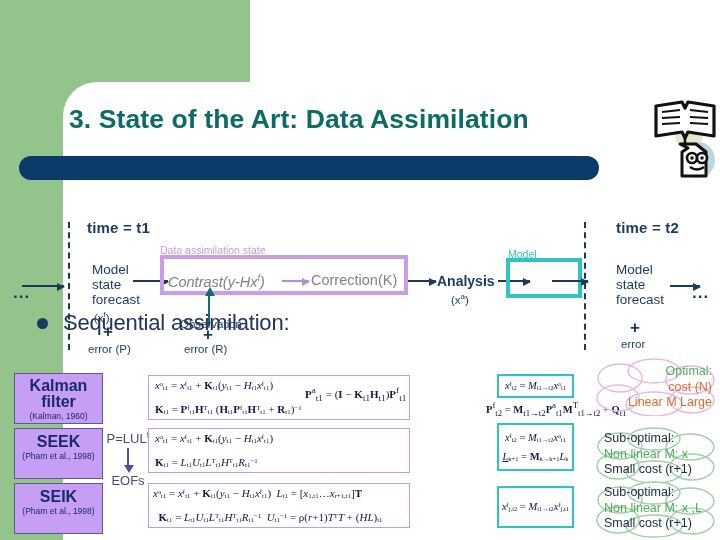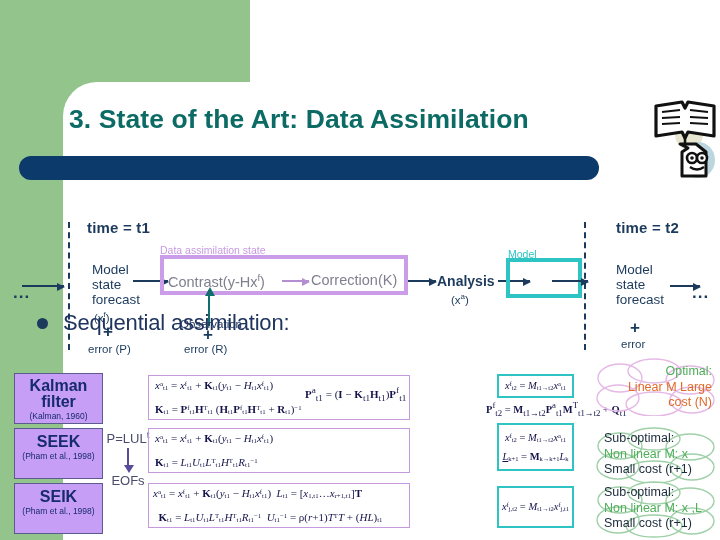--- a/index.html
+++ b/index.html
@@ -190,21 +190,21 @@
   <div class="lbl t-blk" style="left:92px;top:277px;">state</div>
   <div class="lbl t-blk" style="left:92px;top:292px;">forecast</div>
   <div class="lbl t-small" style="left:94px;top:310px;">(x<sup style="font-size:.7em">f</sup>)</div>
   <div class="lbl t-plus" style="left:103px;top:322px;">+</div>
   <div class="lbl t-small" style="left:88px;top:343px;">error (P)</div>
 
   <div class="arrow" style="left:133px;top:280px;width:35px;"></div>
 
   <div class="lbl t-scheme" style="left:160px;top:244px;">Data assimilation state</div>
   <div class="da-box"></div>
-  <div class="flow-node" style="position:absolute;left:168px;top:272px;">Contrast(y-Hx<sup style="font-size:.65em">f</sup>)</div>
+  <div class="flow-node" style="position:absolute;left:168px;top:272px;font-style:italic;">Contrast(y-Hx<sup style="font-size:.65em">f</sup>)</div>
   <div class="arrow pink" style="left:282px;top:280px;width:27px;"></div>
   <div class="flow-node" style="position:absolute;left:311px;top:272px;">Correction(K)</div>
 
   <div class="arrow up" style="left:208px;top:290px;height:34px;"></div>
   <div class="lbl t-small" style="left:180px;top:318px;color:#20355e;">Observation</div>
   <div class="lbl t-plus" style="left:203px;top:325px;">+</div>
   <div class="lbl t-small" style="left:184px;top:343px;">error (R)</div>
 
   <div class="arrow" style="left:408px;top:280px;width:28px;"></div>
 
@@ -299,22 +299,22 @@
         <ellipse cx="28" cy="20" rx="22" ry="14"></ellipse>
         <ellipse cx="62" cy="13" rx="26" ry="12"></ellipse>
         <ellipse cx="98" cy="22" rx="24" ry="14"></ellipse>
         <ellipse cx="100" cy="42" rx="22" ry="13"></ellipse>
         <ellipse cx="62" cy="46" rx="28" ry="12"></ellipse>
         <ellipse cx="26" cy="40" rx="21" ry="13"></ellipse>
       </g>
     </svg>
     <div class="ctext" style="top:6px;">
       <div class="c-green">Optimal:</div>
+      <div class="c-orange">cost (N)</div>
       <div class="c-orange">Linear M Large</div>
-      <div class="c-orange">cost (N)</div>
     </div>
   </div>
 
   <div class="cloud" style="left:592px;top:427px;width:128px;height:56px;">
     <svg width="128" height="56" viewBox="0 0 128 56">
       <g fill="none" stroke="#9fd0a8" stroke-width="1.4">
         <ellipse cx="28" cy="19" rx="22" ry="13"></ellipse>
         <ellipse cx="62" cy="12" rx="26" ry="11"></ellipse>
         <ellipse cx="98" cy="20" rx="24" ry="13"></ellipse>
         <ellipse cx="100" cy="40" rx="22" ry="13"></ellipse>

